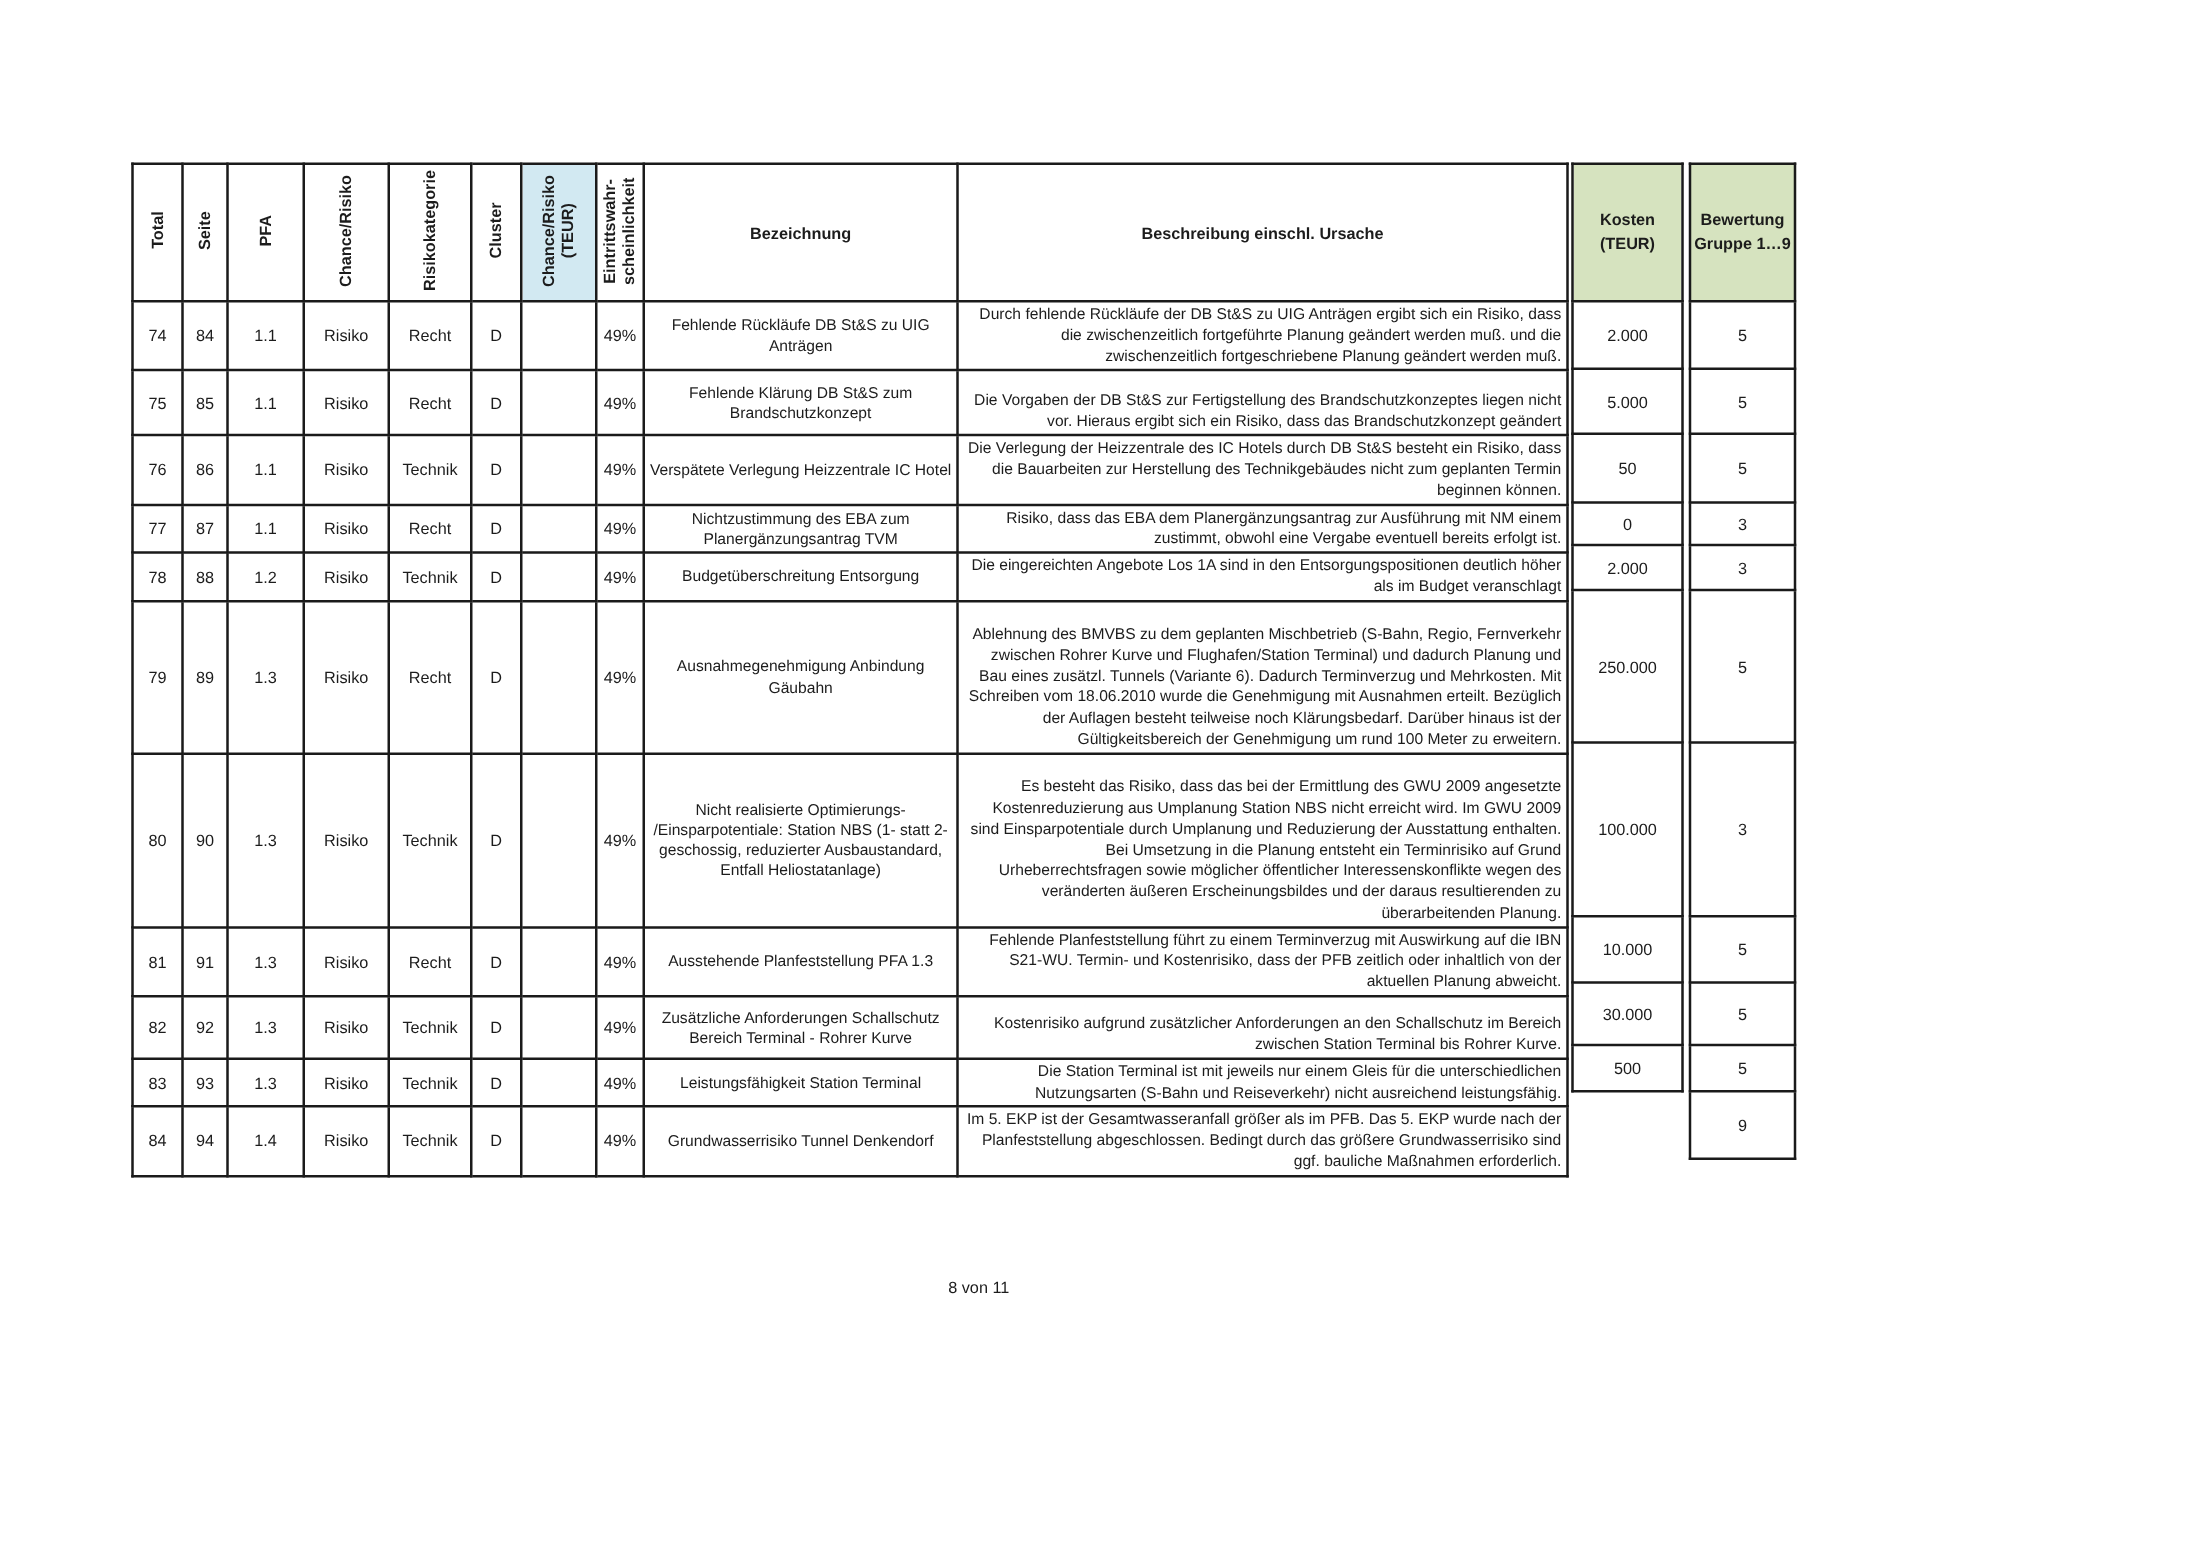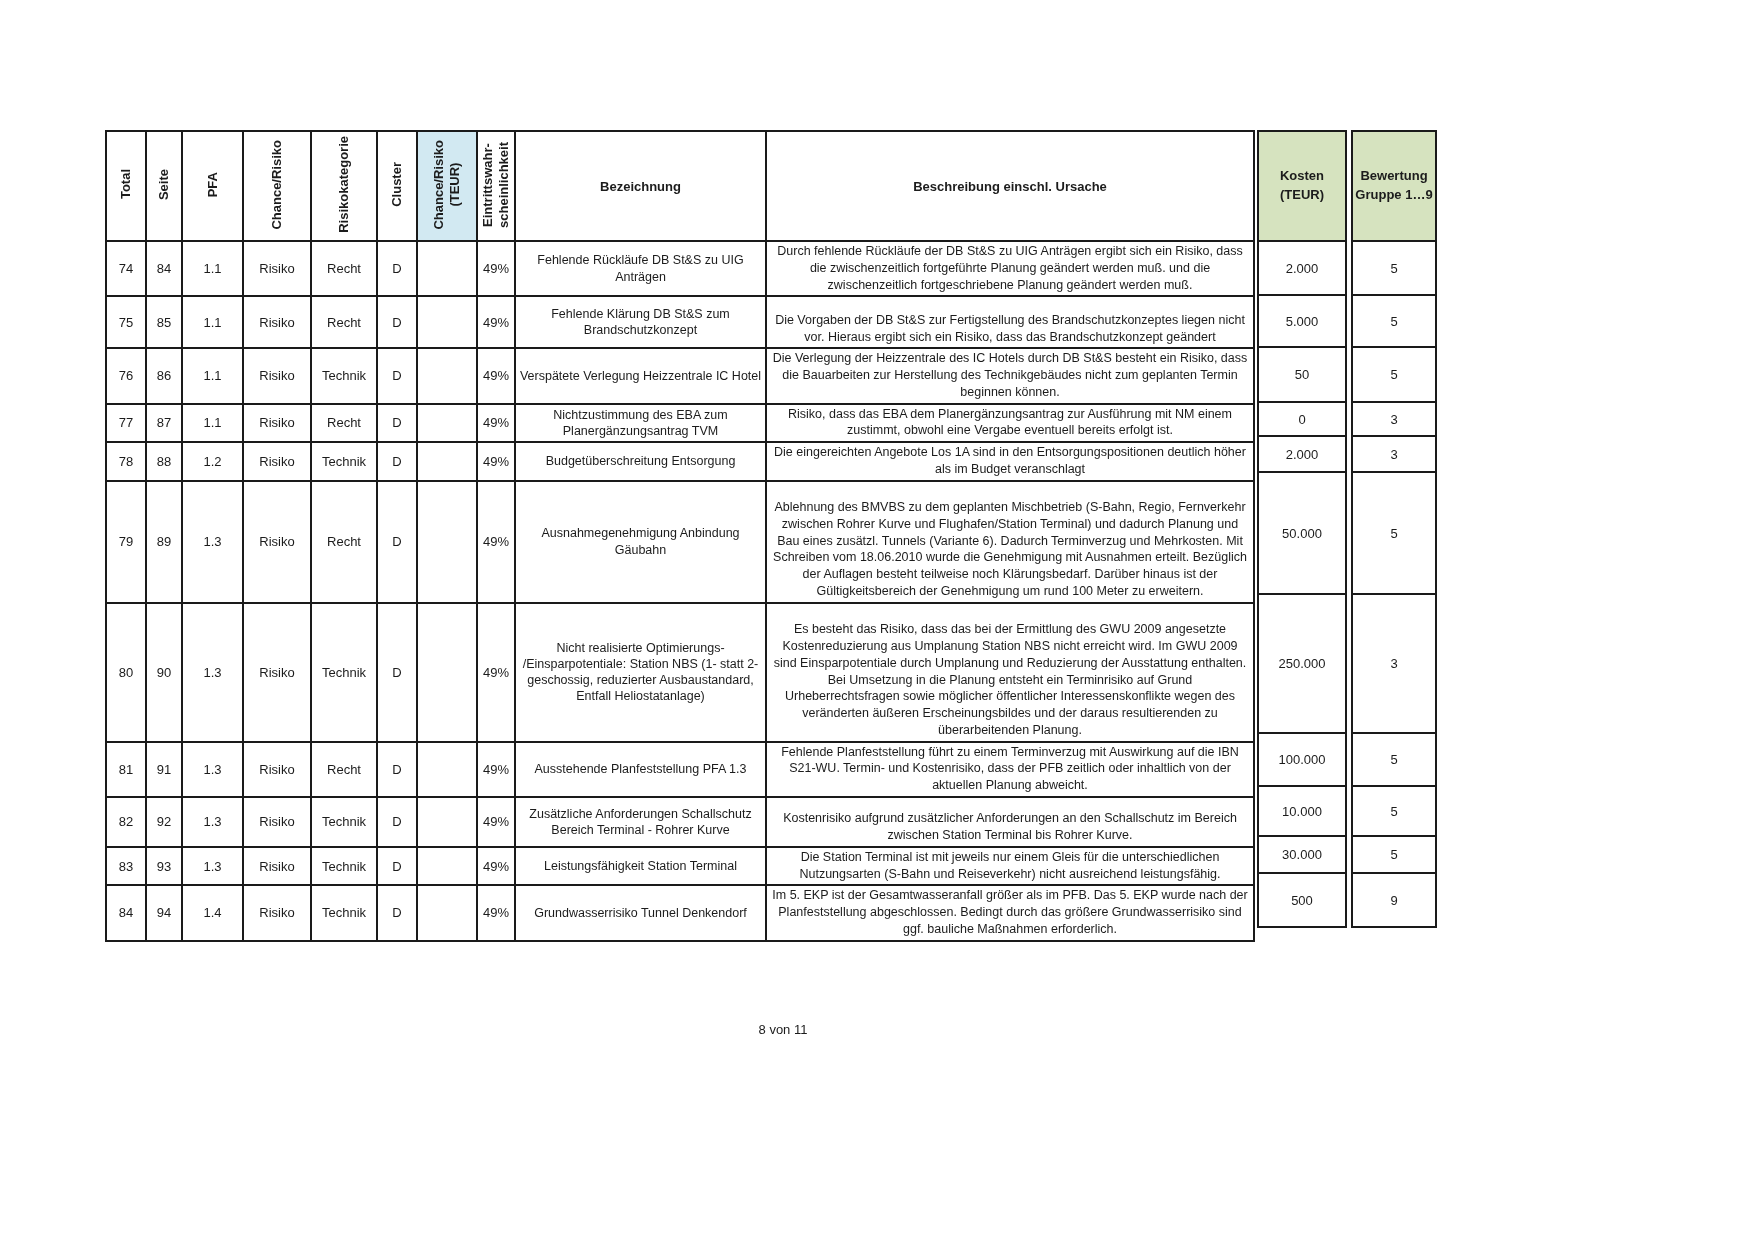--- a/index.html
+++ b/index.html
@@ -30,21 +30,21 @@
   td{vertical-align:middle;text-align:center;font-size:13px;padding:0 2px;}
 
   .vert{writing-mode:vertical-rl;transform:rotate(180deg);white-space:pre-line;display:inline-block;font-weight:bold;font-size:13px;line-height:1.2;}
   .pre{white-space:pre-line;}
   .th-blue{background:var(--blue);}
   .th-green{background:var(--green);line-height:1.45;}
 
   
   #main-table td:nth-child(8){text-align:center;padding-right:2px;}
   #main-table td:nth-child(9){text-align:center;font-size:12.5px;line-height:1.3;padding:1px 3px;}
-  #main-table td:nth-child(10){text-align:center;vertical-align:bottom;font-size:12.5px;line-height:1.34;padding:1px 4px 2px 4px;}
+  #main-table td:nth-child(10){text-align:right;vertical-align:bottom;font-size:12.5px;line-height:1.34;padding:1px 4px 2px 4px;}
 
   #footer{position:absolute;top:1022px;left:783px;transform:translateX(-50%);font-size:13px;color:var(--ink);}
 </style>
 </head>
 <body>
 
 <div id="page">
 
   <table class="grid" id="main-table">
     <colgroup>
@@ -228,23 +228,20 @@
         <tr>
           <td>50</td>
         </tr>
         <tr>
           <td>0</td>
         </tr>
         <tr>
           <td>2.000</td>
         </tr>
         <tr>
-          <td>50.000</td>
-        </tr>
-        <tr>
           <td>250.000</td>
         </tr>
         <tr>
           <td>100.000</td>
         </tr>
         <tr>
           <td>10.000</td>
         </tr>
         <tr>
           <td>30.000</td>

